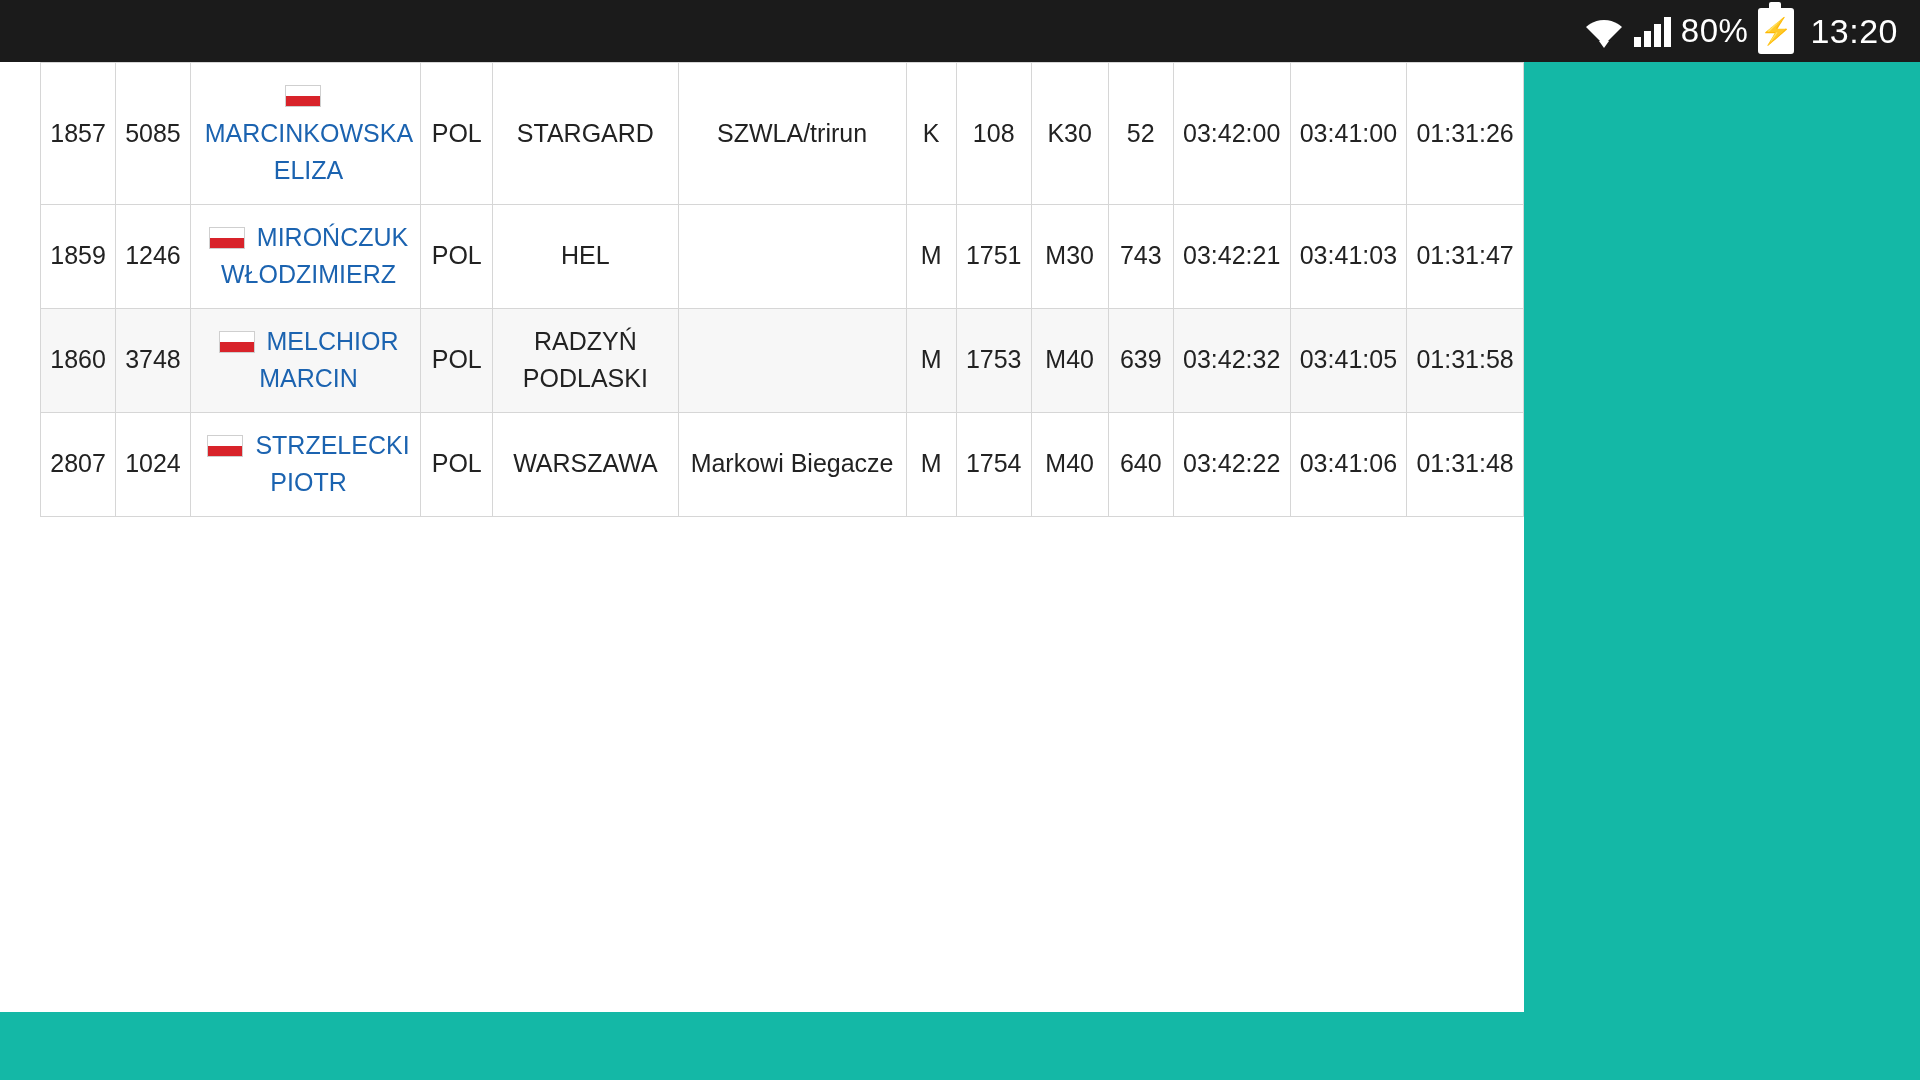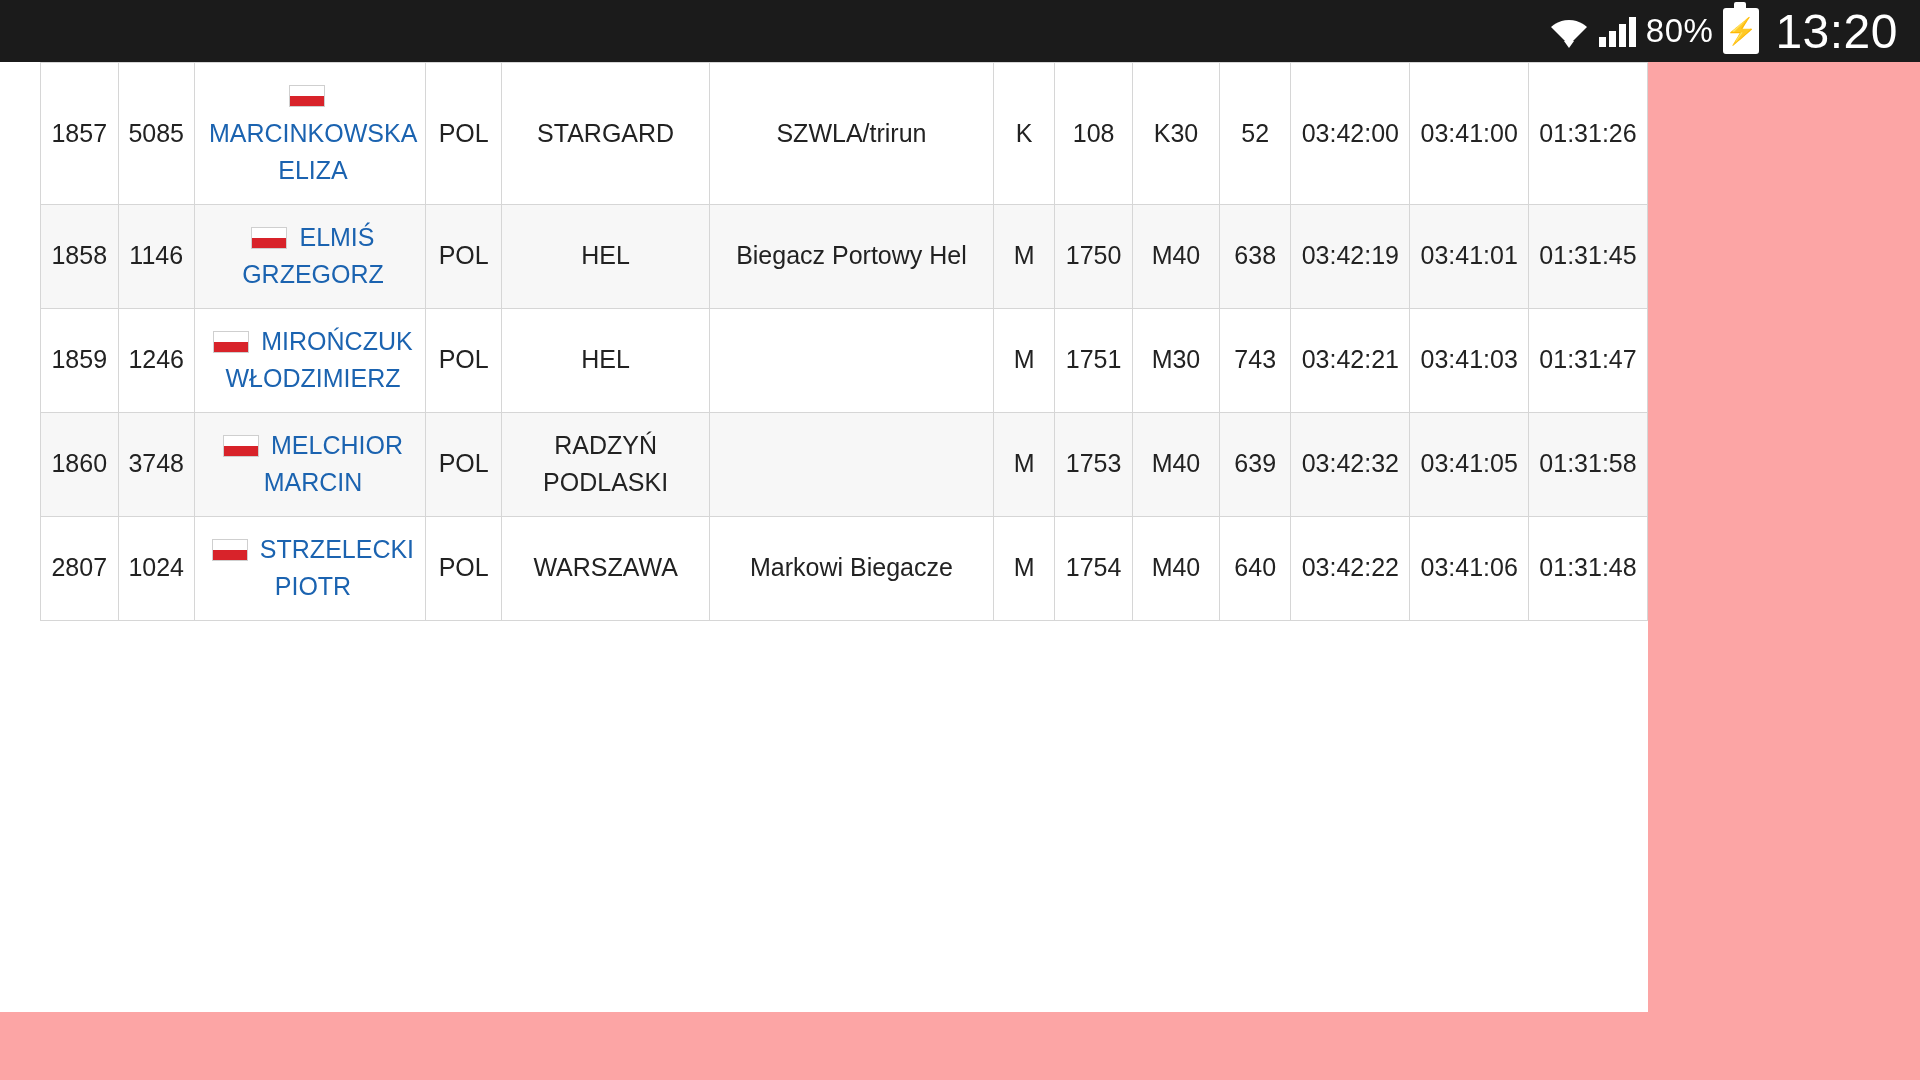--- a/index.html
+++ b/index.html
@@ -8,21 +8,21 @@
     background: #ffffff;
     width: 1920px;
     height: 1080px;
     overflow: hidden;
     font-family: "Liberation Sans", sans-serif;
   }
   #app {
     position: relative;
     width: 1920px;
     height: 1080px;
-    background: #fca5a5;
+    background: #14b8a6;
   }
 
   
   .statusbar {
     height: 62px;
     background: #1b1b1b;
     display: flex;
     align-items: center;
     justify-content: flex-end;
     padding-right: 22px;
@@ -46,26 +46,26 @@
   .batt-icon {
     width: 30px; height: 40px; border: 3px solid #ffffff; border-radius: 3px;
     position: relative; display:flex; align-items:center; justify-content:center;
     background: #ffffff;
   }
   .batt-icon:before {
     content:""; position:absolute; top:-9px; left:8px; width:12px; height:6px;
     background:#ffffff; border-radius:2px 2px 0 0;
   }
   .batt-icon .bolt { color:#1b1b1b; font-size: 26px; line-height: 1; font-weight: bold; }
-  .clock { font-size: 48px; color:#ffffff; letter-spacing: .5px; margin-left: 6px; }
+  .clock { font-size: 34px; color:#ffffff; letter-spacing: .5px; margin-left: 6px; }
 
   
   .table-wrap {
     position: relative;
-    width: 1648px;
+    width: 1524px;
     height: 950px;
     overflow: hidden;
     background: #ffffff;
   }
   table.results {
     border-collapse: collapse;
     table-layout: fixed;
     margin-left: 40px;
     font-size: 25px;
     color: #222;
@@ -155,35 +155,20 @@
             <td class="c-city">STARGARD</td>
             <td class="c-club">SZWLA/trirun</td>
             <td class="c-sex">K</td>
             <td class="c-sexpl">108</td>
             <td class="c-cat">K30</td>
             <td class="c-catpl">52</td>
             <td class="c-t1">03:42:00</td>
             <td class="c-t2">03:41:00</td>
             <td class="c-t3">01:31:26</td>
           </tr>
-          <tr class="row-even">
-            <td class="c-place">1858</td>
-            <td class="c-bib">1146</td>
-            <td class="c-name"><span class="flag"></span><span class="runner">ELMIŚ GRZEGORZ</span></td>
-            <td class="c-ctry">POL</td>
-            <td class="c-city">HEL</td>
-            <td class="c-club">Biegacz Portowy Hel</td>
-            <td class="c-sex">M</td>
-            <td class="c-sexpl">1750</td>
-            <td class="c-cat">M40</td>
-            <td class="c-catpl">638</td>
-            <td class="c-t1">03:42:19</td>
-            <td class="c-t2">03:41:01</td>
-            <td class="c-t3">01:31:45</td>
-          </tr>
           <tr class="row-odd">
             <td class="c-place">1859</td>
             <td class="c-bib">1246</td>
             <td class="c-name"><span class="flag"></span><span class="runner">MIROŃCZUK WŁODZIMIERZ</span></td>
             <td class="c-ctry">POL</td>
             <td class="c-city">HEL</td>
             <td class="c-club"></td>
             <td class="c-sex">M</td>
             <td class="c-sexpl">1751</td>
             <td class="c-cat">M30</td>

